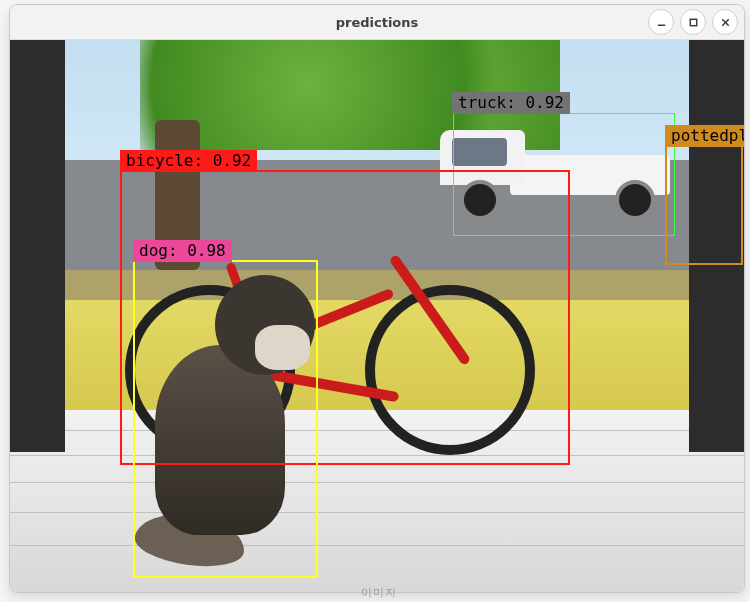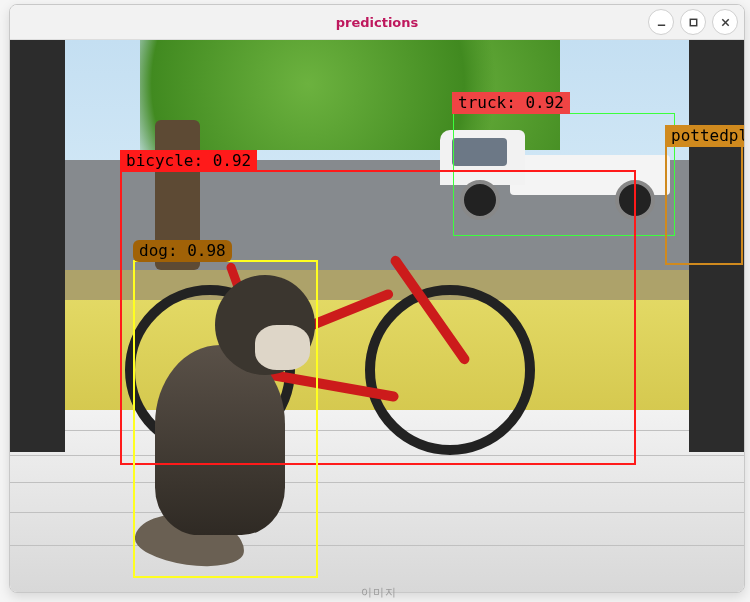--- a/index.html
+++ b/index.html
@@ -1,18 +1,18 @@
 <!DOCTYPE html>
 <html><head>
 <meta charset="utf-8">
 <style>
   html,body{margin:0;padding:0;width:750px;height:602px;background:#f5f5f5;font-family:"DejaVu Sans",Arial,sans-serif;font-size:13px;color:#1a1a1a;overflow:hidden;}
   .window{position:absolute;left:9px;top:4px;width:734px;height:587px;background:#ffffff;border:1px solid #c8c8c8;border-radius:8px;box-shadow:0 4px 12px rgba(0,0,0,.12);overflow:hidden;}
   .titlebar{height:34px;background:#f2f2f2;border-bottom:1px solid #dddddd;display:flex;align-items:center;position:relative;}
-  .titlebar-title{flex:1;text-align:center;font-weight:600;font-size:13px;color:#be185d;}
+  .titlebar-title{flex:1;text-align:center;font-weight:600;font-size:13px;color:#404040;}
   .win-controls{position:absolute;right:6px;top:4px;display:flex;gap:6px;}
   .win-btn{width:24px;height:24px;border-radius:50%;background:#ffffff;border:1px solid #cfcfcf;display:flex;align-items:center;justify-content:center;cursor:pointer;}
   .win-btn svg{width:11px;height:11px;stroke:#3b3b3b;stroke-width:1.6;fill:none;}
   .content{position:absolute;left:0;top:35px;right:0;bottom:0;}
   .scene{position:absolute;inset:0;}
   .sky{position:absolute;left:0;top:0;right:0;height:230px;background:linear-gradient(#c4dff2,#d8ecf8);}
   .road{position:absolute;left:0;top:120px;right:0;height:110px;background:#868a8e;}
   .wall{position:absolute;left:0;top:230px;right:0;height:210px;background:linear-gradient(#e6dd6a,#cdbf42);}
   .wall::before{content:"";position:absolute;left:0;right:0;top:0;height:30px;background:#ada26a;}
   .floor{position:absolute;left:0;top:370px;right:0;bottom:0;background:linear-gradient(#f2f2f2,#d8d8d8);}
@@ -102,28 +102,28 @@
       <div class="dog">
         <div class="tail"></div>
           <div class="body"></div>
           <div class="head"></div>
           <div class="muzzle"></div>
       </div>
     </div>
 
     <div id="overlay">
         <div class="bbox" style="left: 443px; top: 73px; width: 222px; height: 123px; border: 1px solid rgb(60, 255, 60);">
-          <div class="lbl" style="background: #ef4444;">truck: 0.92</div>
+          <div class="lbl" style="background: #737373;">truck: 0.92</div>
         </div>
         <div class="bbox" style="left: 655px; top: 105px; width: 78px; height: 120px; border: 2px solid rgb(208, 138, 30);">
           <div class="lbl" style="background: rgb(208, 138, 30);">pottedpla</div>
         </div>
-        <div class="bbox" style="left: 110px; top: 130px; width: 516px; height: 295px; border: 2px solid rgb(255, 26, 26);">
+        <div class="bbox" style="left: 110px; top: 130px; width: 450px; height: 295px; border: 2px solid rgb(255, 26, 26);">
           <div class="lbl" style="background: rgb(255, 26, 26);">bicycle: 0.92</div>
         </div>
         <div class="bbox" style="left: 123px; top: 220px; width: 185px; height: 318px; border: 2px solid rgb(255, 255, 32);">
-          <div class="lbl" style="background: #a16207; border-radius: 6px;">dog: 0.98</div>
+          <div class="lbl" style="background: #ec4899;">dog: 0.98</div>
         </div>
       </div>
   </div>
 </div>
 
 <div class="footer-text">이미지</div>
 
 </body></html>

